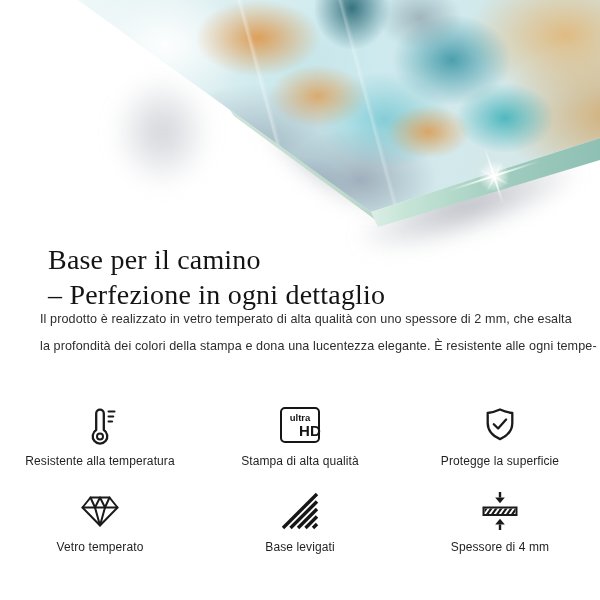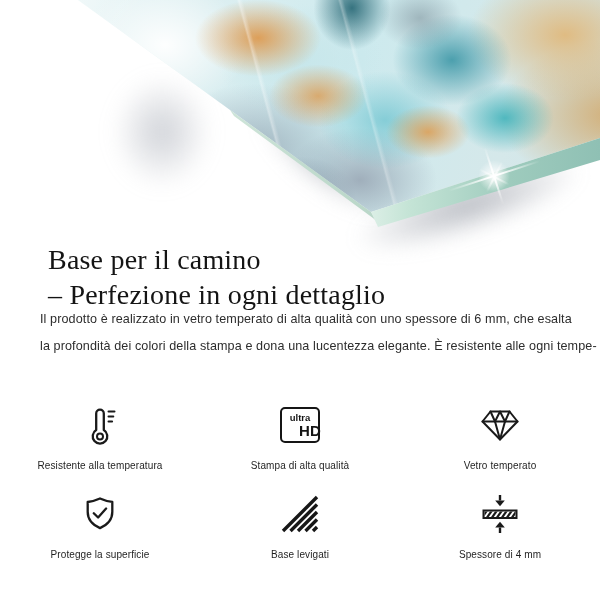--- a/index.html
+++ b/index.html
@@ -108,21 +108,21 @@
   .desc { position: absolute; left: 40px; top: 306px; width: 530px; color: #2d2d2d; }
   .desc-line { white-space: nowrap; font-size: 12.6px; line-height: 27px; letter-spacing: 0.1px; }
 
   
   .features {
     position: absolute; left: 0; top: 401px; width: 600px;
     display: grid; grid-template-columns: repeat(3, 200px); row-gap: 19px;
   }
   .feature { display: flex; flex-direction: column; align-items: center; }
   .icon-wrap { height: 48px; display: flex; align-items: center; justify-content: center; }
-  .feature-label { margin-top: 11px; font-size: 10px; color: #1f1f1f; letter-spacing: 0.1px; }
+  .feature-label { margin-top: 5px; font-size: 12px; color: #1f1f1f; letter-spacing: 0.1px; }
 
   .icon-svg { display: block; }
 
   .hd-box {
     width: 40px; height: 36px; border: 2.5px solid #151515; border-radius: 5px;
     display: flex; flex-direction: column; align-items: center; justify-content: center;
     color: #151515; background: #fff;
   }
   .hd-top { font-size: 9.5px; font-weight: bold; line-height: 10px; }
   .hd-bottom { font-size: 15px; font-weight: bold; line-height: 15px; letter-spacing: 0.3px; padding-left: 20px; }
@@ -148,21 +148,21 @@
       <div class="ray-d2"></div>
     </div>
   </div>
 
   <h1 class="title">
     <span style="display:block">Base per il camino</span>
     <span style="display:block">– Perfezione in ogni dettaglio</span>
   </h1>
 
   <div class="desc">
-    <div class="desc-line">Il prodotto è realizzato in vetro temperato di alta qualità con uno spessore di 6 mm, che esalta</div>
+    <div class="desc-line">Il prodotto è realizzato in vetro temperato di alta qualità con uno spessore di 2 mm, che esalta</div>
     <div class="desc-line">la profondità dei colori della stampa e dona una lucentezza elegante. È resistente alle ogni tempe-</div>
   </div>
 
   <div class="features">
 
     <div class="feature">
       <div class="icon-wrap">
         <svg class="icon-svg" width="44" height="44" viewBox="0 0 44 44" fill="none" stroke="#1a1a1a" stroke-width="2.3" stroke-linecap="round" stroke-linejoin="round">
           <path d="M18.2 10.5 a3.8 3.8 0 0 1 7.6 0 V27 a7.3 7.3 0 1 1 -7.6 0 Z"></path>
           <circle cx="22" cy="33.6" r="3" stroke-width="2"></circle>
@@ -173,42 +173,42 @@
     </div>
 
     <div class="feature">
       <div class="icon-wrap">
         <div class="hd-box">
           <div class="hd-top">ultra</div>
           <div class="hd-bottom">HD</div>
         </div>
       </div>
       <div class="feature-label">Stampa di alta qualità</div>
+    </div>
+
+    <div class="feature">
+      <div class="icon-wrap">
+        <svg class="icon-svg" width="44" height="44" viewBox="0 0 44 44" fill="none" stroke="#1a1a1a" stroke-width="2.3" stroke-linecap="round" stroke-linejoin="round">
+          <path d="M22 6.5c4.2 1.9 8.3 3 12.3 3.4V20c0 7.8-4.9 12.8-12.3 16.1C14.6 32.8 9.7 27.8 9.7 20v-10C13.7 9.5 17.8 8.4 22 6.5z"></path>
+          <path d="M15.8 21.2 l4.3 4.3 l8 -9"></path>
+        </svg>
+      </div>
+      <div class="feature-label">Protegge la superficie</div>
     </div>
 
     <div class="feature">
       <div class="icon-wrap">
         <svg class="icon-svg" width="44" height="44" viewBox="0 0 44 44" fill="none" stroke="#1a1a1a" stroke-width="2" stroke-linecap="round" stroke-linejoin="round">
           <path d="M4.5 18.5 L12.5 8.5 H31.5 L39.5 18.5 L22 36.5 Z"></path>
           <path d="M4.5 18.5 H39.5"></path>
           <path d="M12.5 8.5 L17 18.5 L22 8.5 L27 18.5 L31.5 8.5"></path>
           <path d="M17 18.5 L22 36.5 M27 18.5 L22 36.5"></path>
         </svg>
       </div>
       <div class="feature-label">Vetro temperato</div>
-    </div>
-
-    <div class="feature">
-      <div class="icon-wrap">
-        <svg class="icon-svg" width="44" height="44" viewBox="0 0 44 44" fill="none" stroke="#1a1a1a" stroke-width="2.3" stroke-linecap="round" stroke-linejoin="round">
-          <path d="M22 6.5c4.2 1.9 8.3 3 12.3 3.4V20c0 7.8-4.9 12.8-12.3 16.1C14.6 32.8 9.7 27.8 9.7 20v-10C13.7 9.5 17.8 8.4 22 6.5z"></path>
-          <path d="M15.8 21.2 l4.3 4.3 l8 -9"></path>
-        </svg>
-      </div>
-      <div class="feature-label">Protegge la superficie</div>
     </div>
 
     <div class="feature">
       <div class="icon-wrap">
         <svg class="icon-svg" width="44" height="44" viewBox="0 0 44 44" fill="none" stroke="#161616" stroke-width="3.4" stroke-linecap="butt">
           <path d="M5 39 L39 5"></path>
           <path d="M12.5 39 L39 12.5"></path>
           <path d="M20 39 L39 20"></path>
           <path d="M27.5 39 L39 27.5"></path>
           <path d="M35 39 L39 35"></path>

